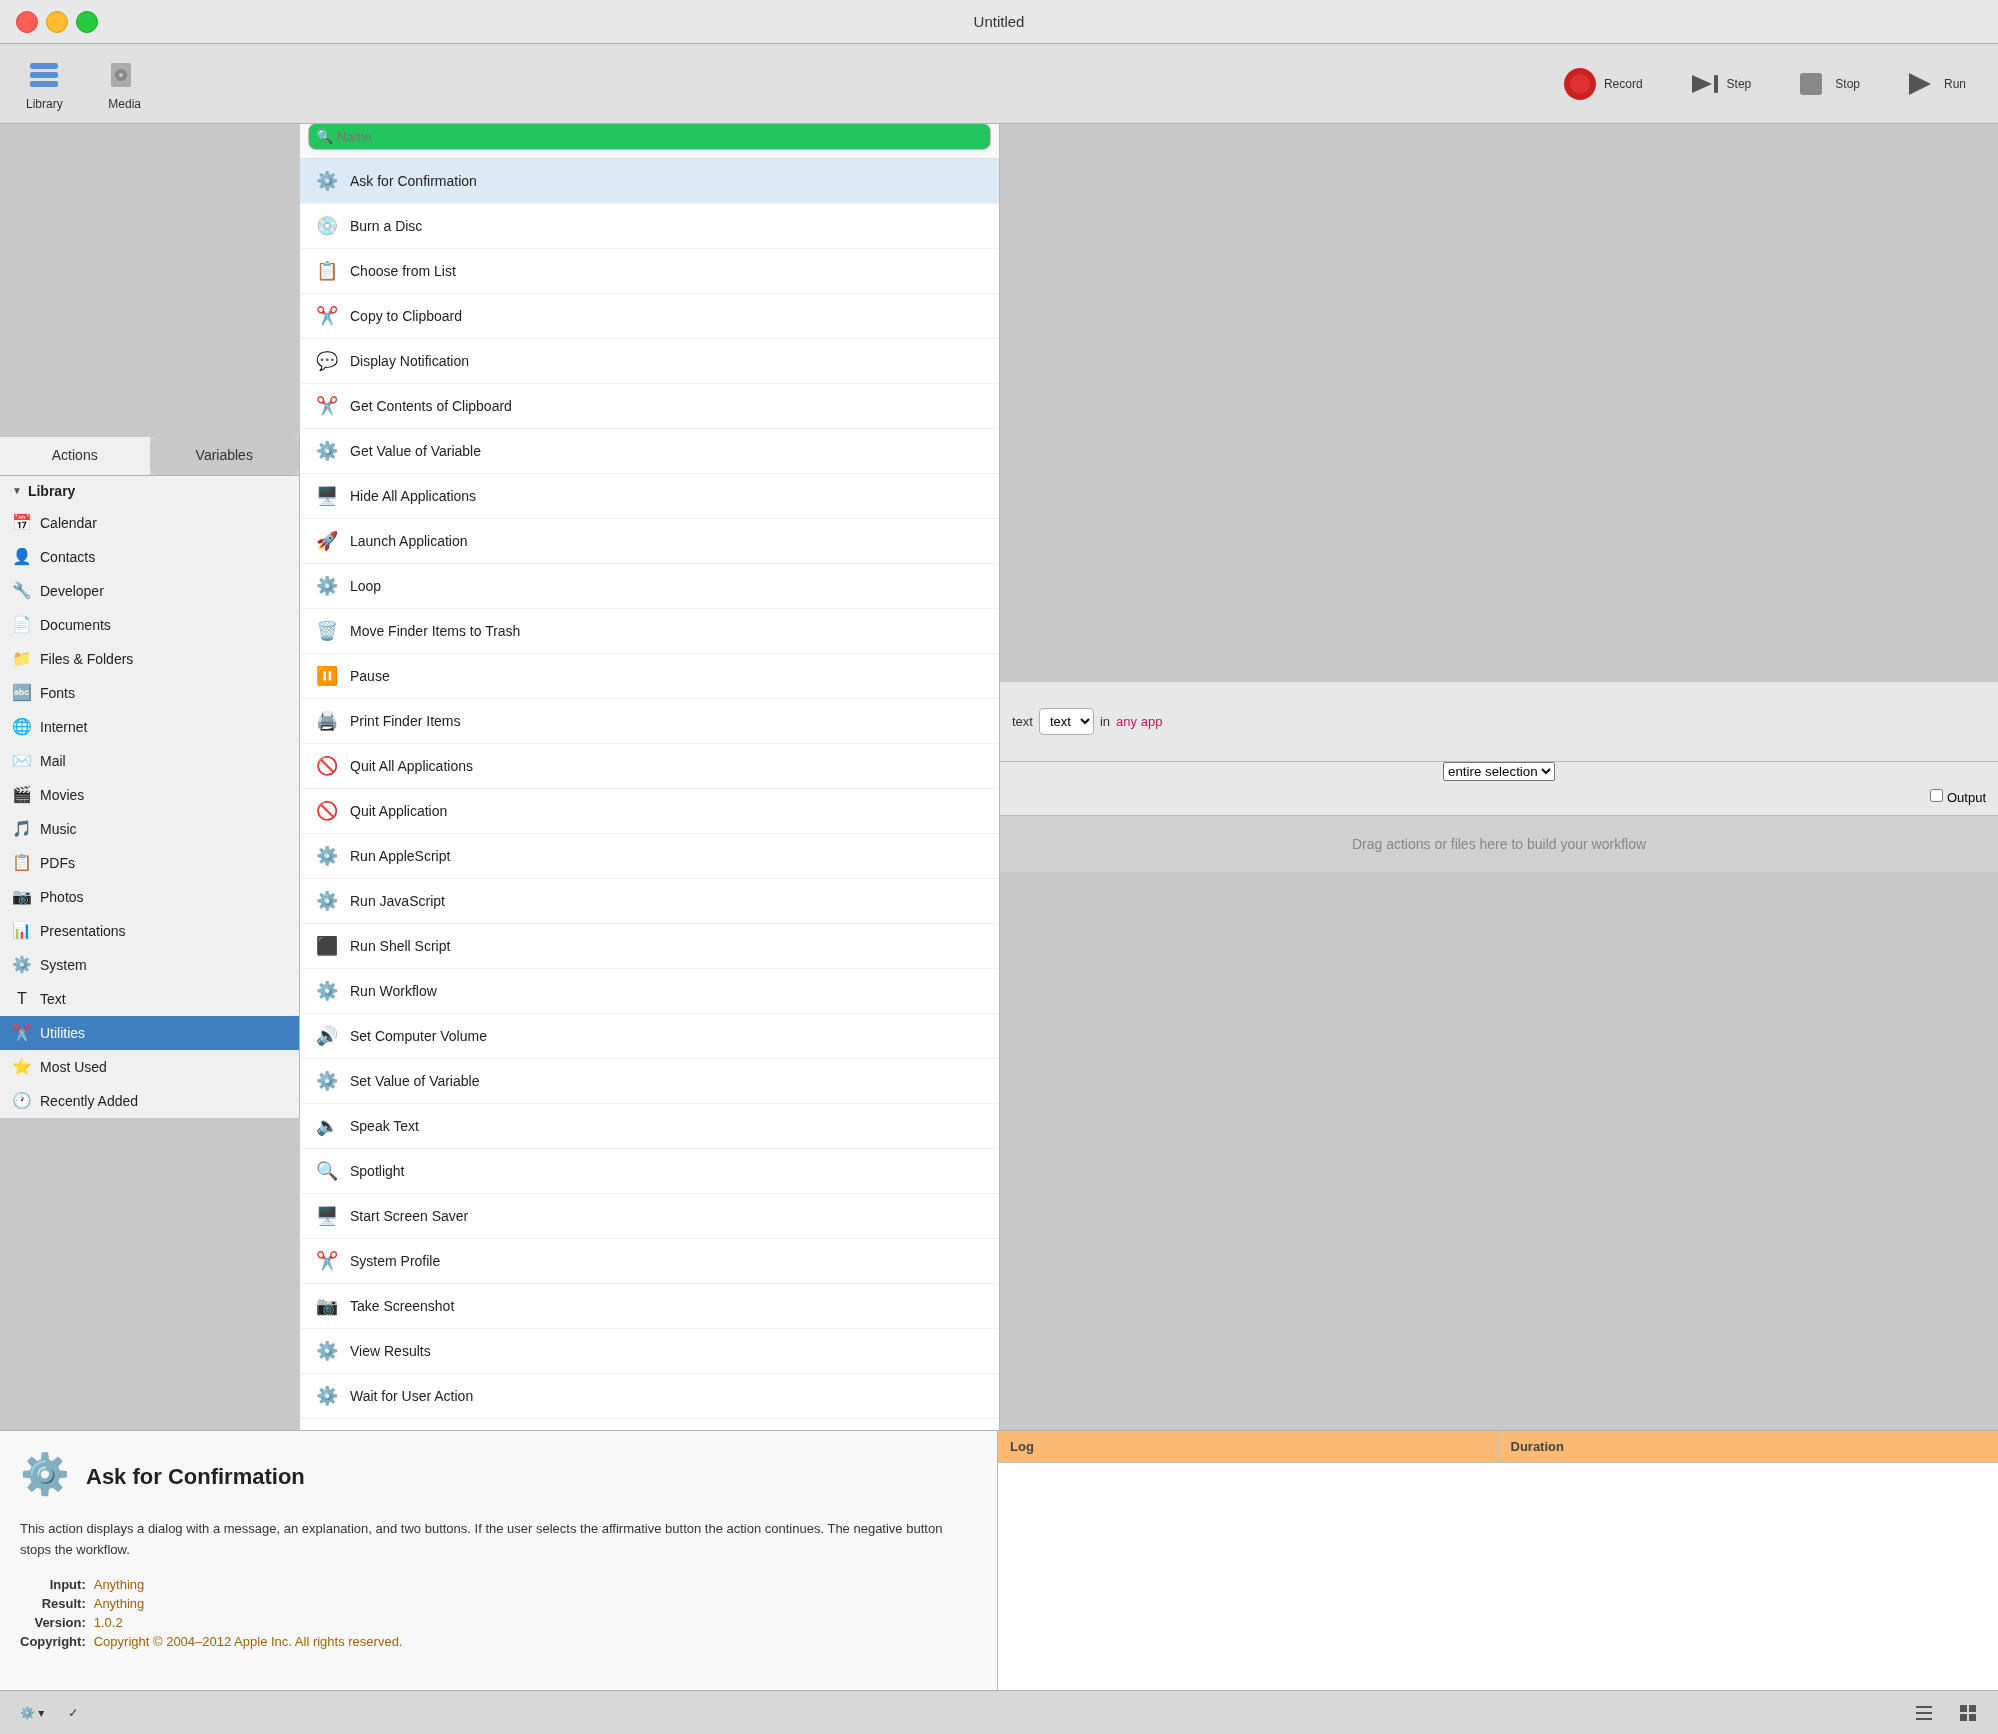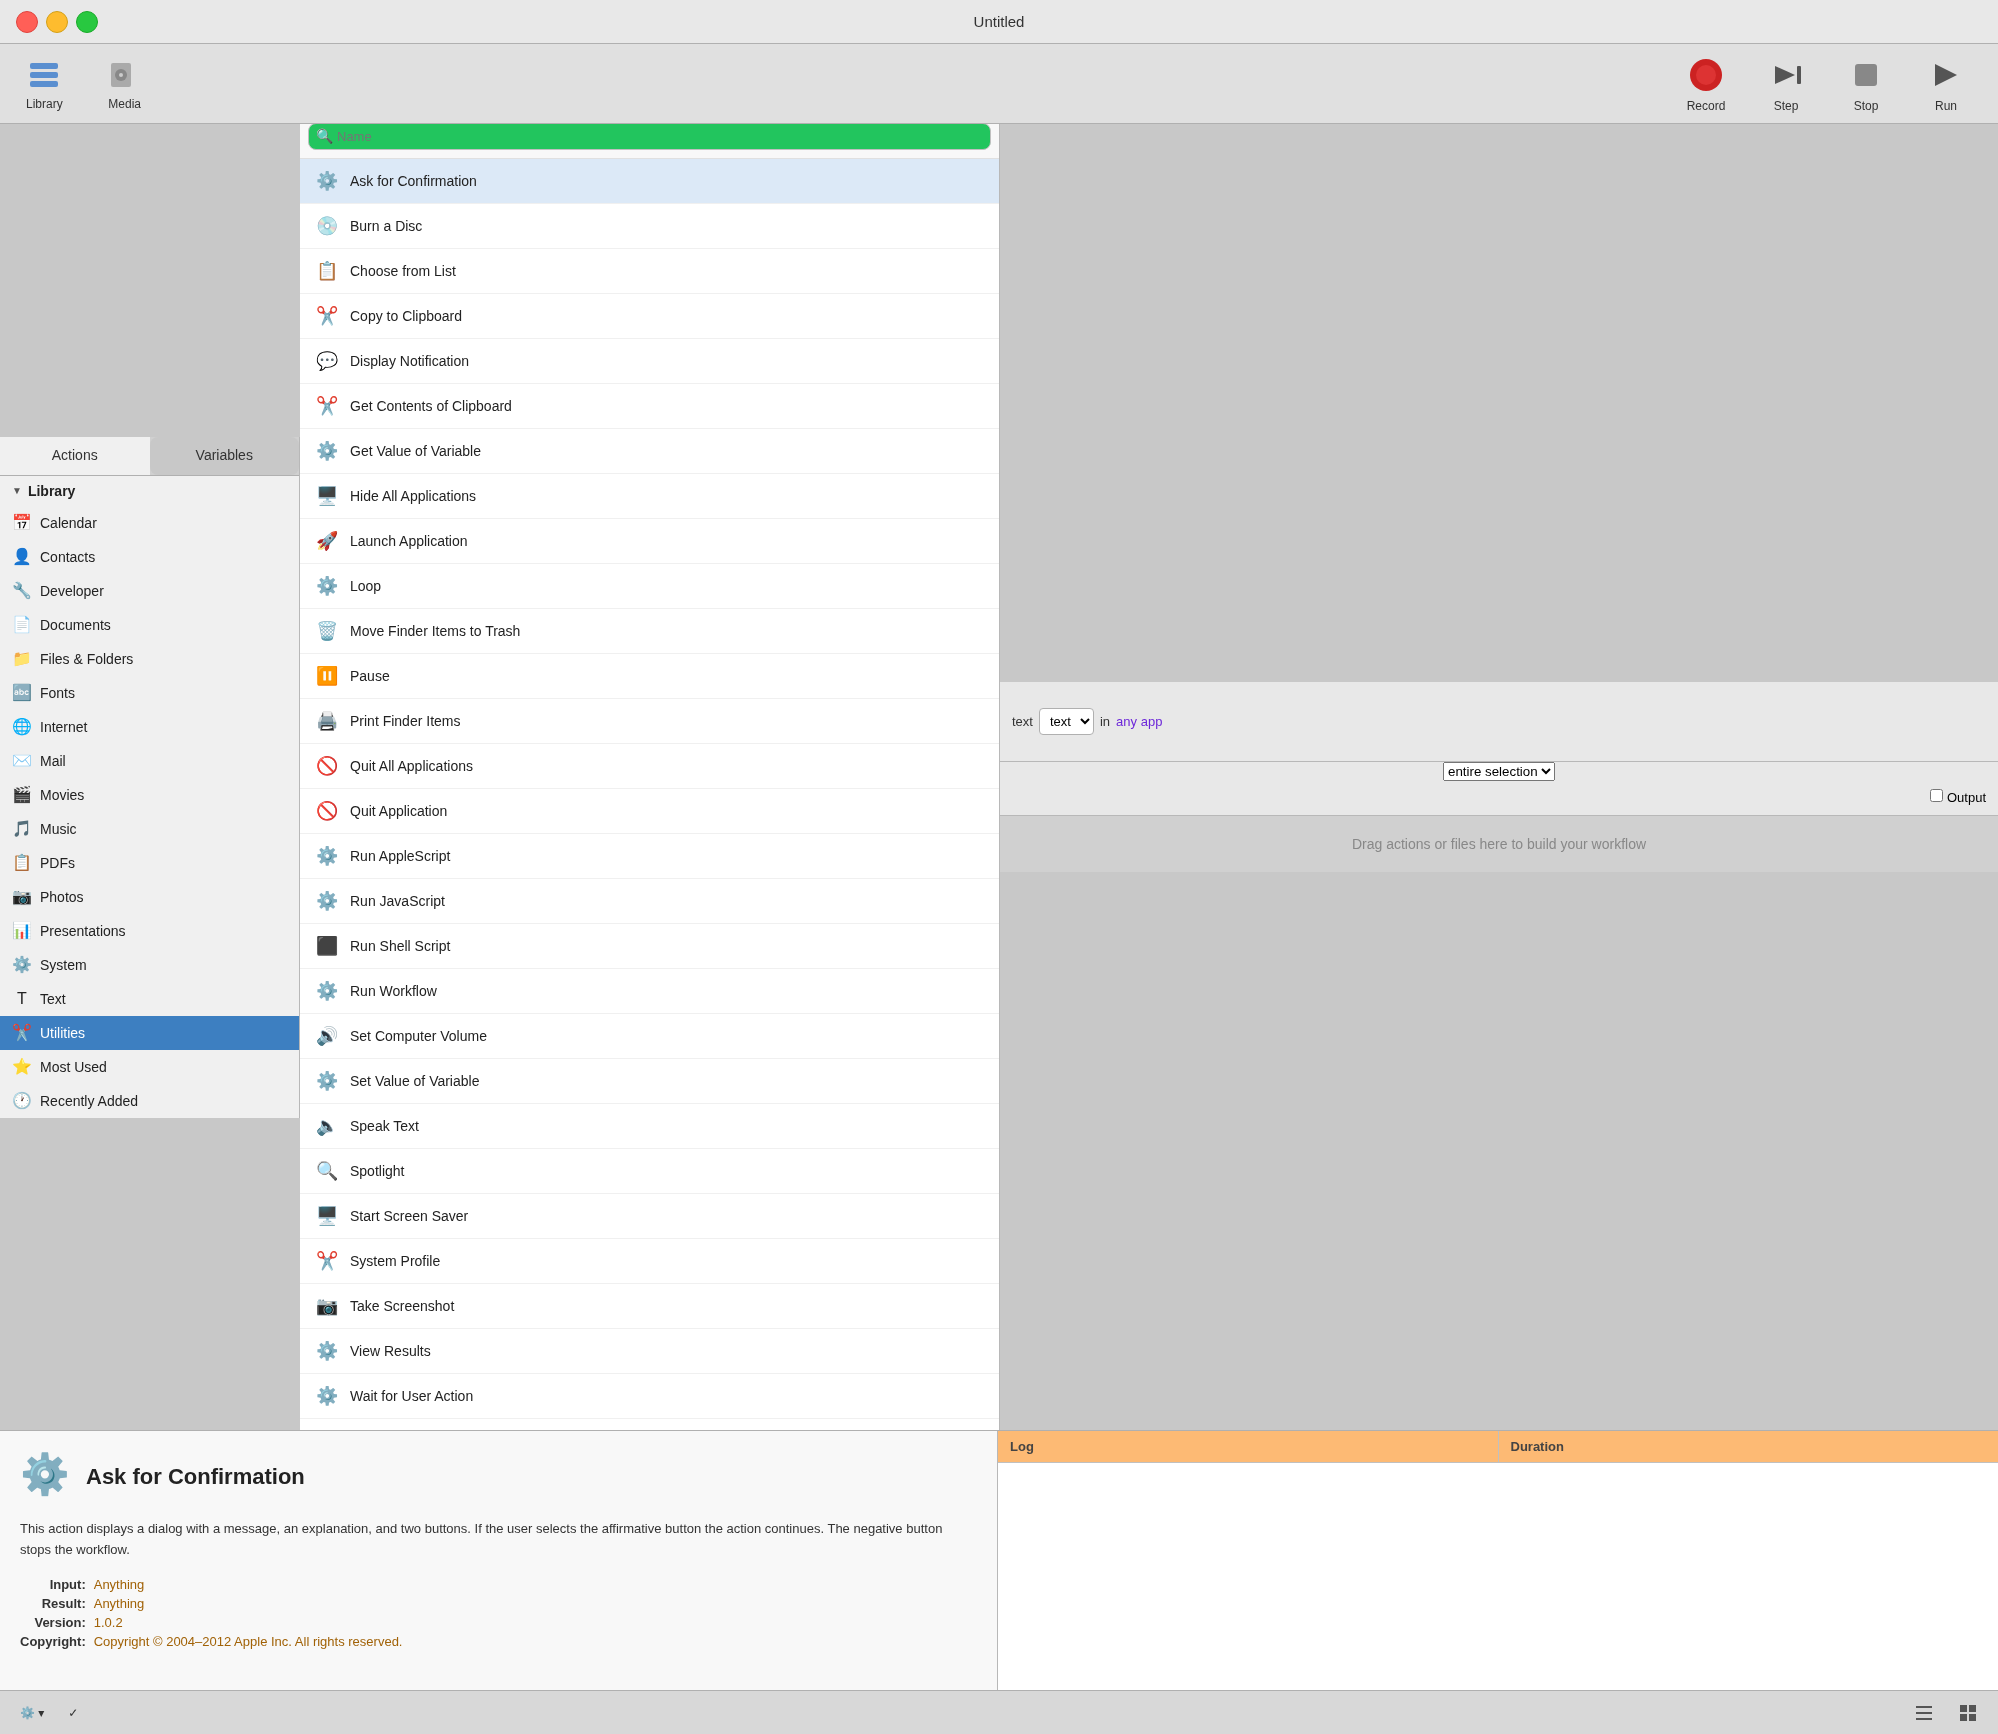--- a/index.html
+++ b/index.html
@@ -81,21 +81,21 @@
       color: #333;
     }
     .toolbar-right {
       display: flex;
       gap: 8px;
       align-items: center;
       margin-left: auto;
     }
     .toolbar-action-btn {
       display: flex;
-      flex-direction: column;
+      flex-direction: row;
       align-items: center;
       gap: 4px;
       cursor: pointer;
       padding: 6px 16px;
     }
     .toolbar-action-btn .icon-circle {
       width: 40px;
       height: 40px;
       display: flex;
       align-items: center;
@@ -695,21 +695,21 @@
   </div>
 
   <div class="right-panel">
     <div class="right-top">
       <div class="right-input">
         <span style="font-size:13px;color:#333;">text</span>
         <select>
           <option>text</option>
         </select>
         <span style="font-size:13px;color:#333;">in</span>
-        <span style="font-size:13px;color:#6d28d9;">any app</span>
+        <span style="font-size:13px;color:#be185d;">any app</span>
       </div>
     </div>
     <div class="right-top" style="height:54px;flex-direction:column;">
       <select>
         <option>entire selection</option>
       </select>
       <label style="margin-left:auto;">
         <input type="checkbox" style="">
         <span>Output</span>
       </label>

